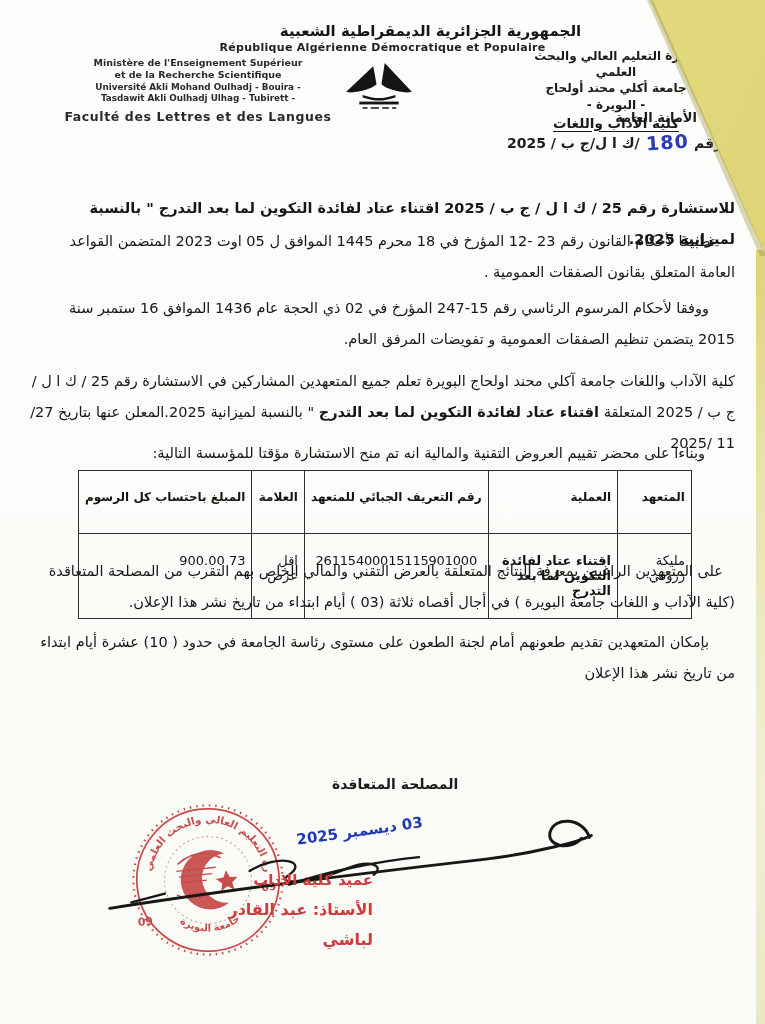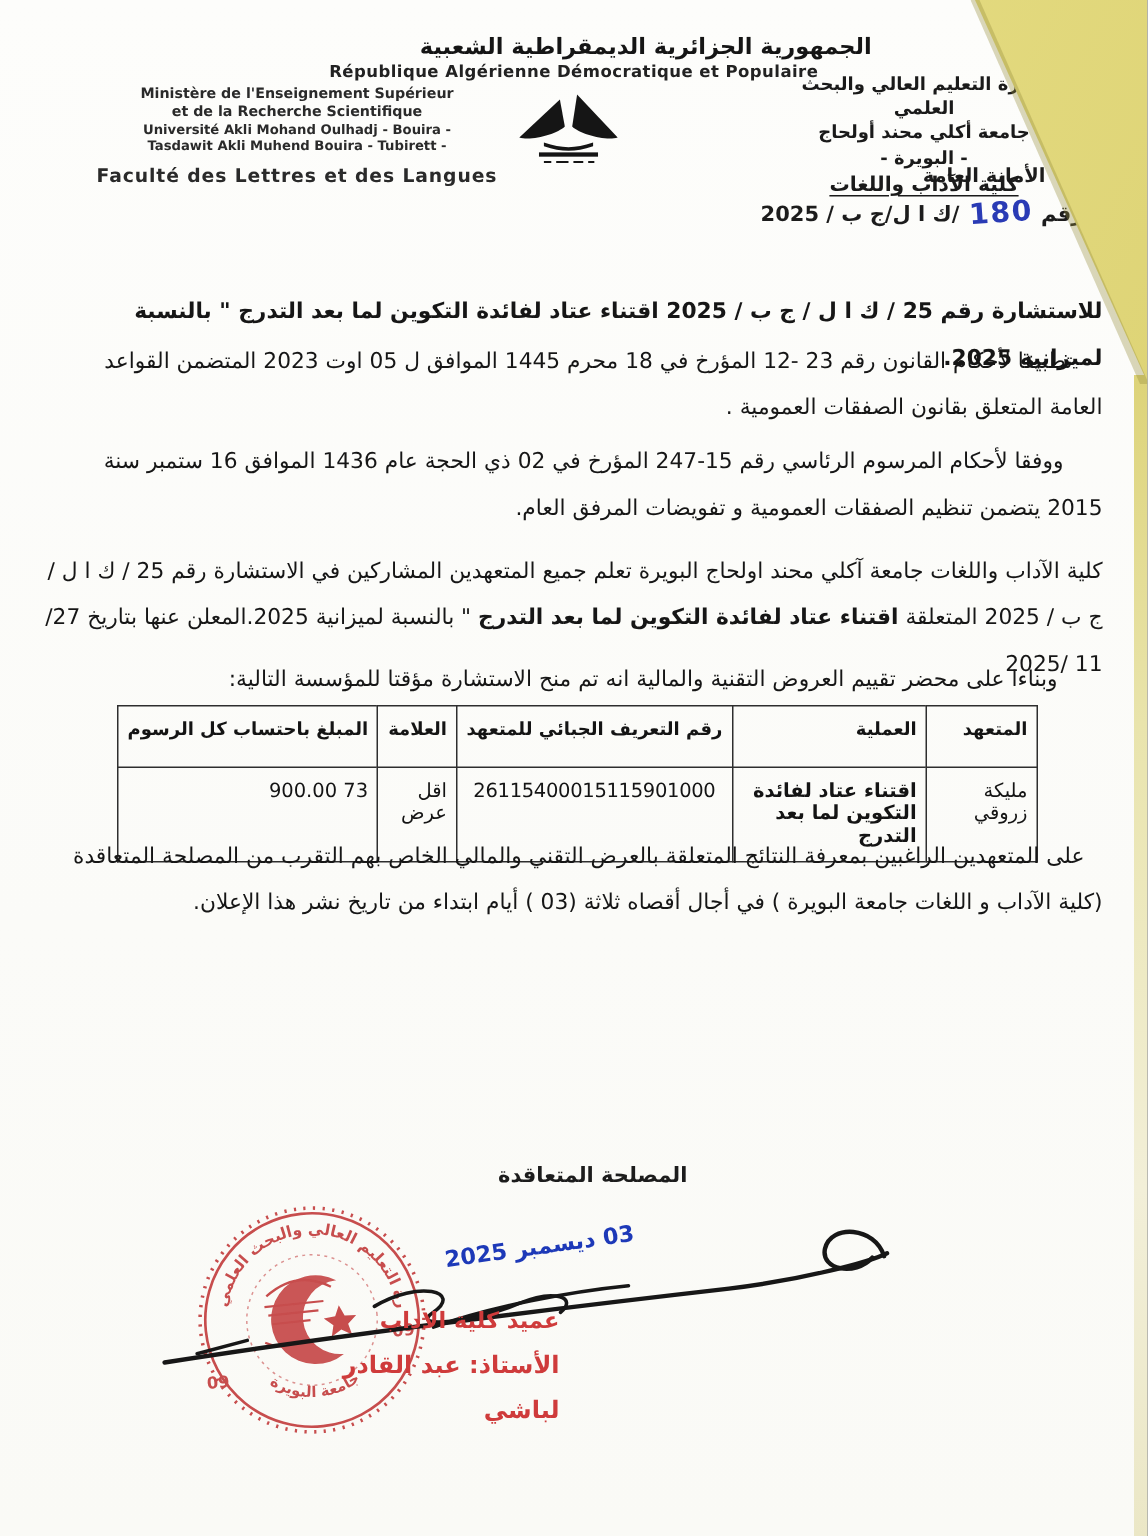--- a/index.html
+++ b/index.html
@@ -53,21 +53,21 @@
   .p2{top:226px;text-indent:20px;}
   .p3{top:293px;text-indent:26px;}
   .p4{top:366px;}
   .p5{top:438px;text-indent:30px;}
   .p6{top:556px;text-indent:12px;}
   .p7{top:627px;text-indent:26px;}
   .bold-seg{font-weight:800;}
   
   .award-table{position:absolute;top:470px;left:78px;width:614px;border-collapse:collapse;
     direction:rtl;font-size:13px;color:#141414;}
-  .award-table th,.award-table td{border:1.4px solid #2e2e2e;padding:8px 6px;vertical-align:top;}
+  .award-table th,.award-table td{border:1.4px solid #2e2e2e;padding:19px 6px;vertical-align:top;}
   .award-table th{font-weight:bold;font-size:12px;text-align:right;height:24px;white-space:nowrap;overflow:visible;}
   .award-table td{height:46px;font-size:13px;}
   .c-op{font-weight:800;font-size:12.5px;}
   .c-tax{font-size:11.5px;text-align:center;}
   .c-tax .num{direction:ltr;unicode-bidi:bidi-override;letter-spacing:-0.2px;white-space:nowrap;}
   .c-amt{font-size:13.5px;white-space:nowrap;}
   
   .contracting{position:absolute;left:332px;top:776px;direction:rtl;font-size:14px;font-weight:600;}
   .stamp{position:absolute;left:124px;top:796px;width:168px;height:168px;z-index:5;
     transform:rotate(-6deg);opacity:.9;}
@@ -84,21 +84,21 @@
 
 <div class="page">
 
   <div class="republic-ar">الجمهورية الجزائرية الديمقراطية الشعبية</div>
   <div class="republic-fr">République Algérienne Démocratique et Populaire</div>
 
   <div class="hdr-fr">
     <span class="l1">Ministère de l'Enseignement Supérieur</span>
     <span class="l2">et de la Recherche Scientifique</span>
     <span class="l3">Université Akli Mohand Oulhadj - Bouira -</span>
-    <span class="l4">Tasdawit Akli Muhend Bouira - Tubirett -</span>
+    <span class="l4">Tasdawit Akli Oulhadj Ulhag - Tubirett -</span>
     <span class="l5">Faculté des Lettres et des Langues</span>
   </div>
 
   <div class="hdr-logo">
     <svg viewBox="0 0 100 62" width="82" height="60" xmlns="http://www.w3.org/2000/svg">
       <path d="M10,38 L43,7 L47,29 C41,35 20,41 10,38 Z" fill="#151515"></path>
       <path d="M90,38 L57,3 L53,29 C59,35 80,41 90,38 Z" fill="#151515"></path>
       <path d="M30,42 C45,47 55,47 70,42 L70,45 C55,50 45,50 30,45 Z" fill="#151515"></path>
       <rect x="26" y="50" width="48" height="3.5" fill="#151515"></rect>
       <path d="M30,57 h6 v1.6 h-6 z M40,57 h10 v1.6 h-10 z M54,57 h8 v1.6 h-8 z M66,57 h5 v1.6 h-5 z" fill="#151515"></path>
@@ -153,20 +153,21 @@
         <td>مليكة زروقي</td>
         <td class="c-op">اقتناء عتاد لفائدة التكوين لما بعد التدرج</td>
         <td class="c-tax"><span class="num">26115400015115901000</span></td>
         <td>اقل عرض</td>
         <td class="c-amt">73 900.00</td>
       </tr>
     </tbody>
   </table>
 
   <div class="para p6">على المتعهدين الراغبين بمعرفة النتائج  المتعلقة بالعرض التقني والمالي الخاص بهم التقرب من المصلحة المتعاقدة (كلية الآداب و اللغات جامعة البويرة ) في أجال أقصاه ثلاثة (03 ) أيام ابتداء من تاريخ نشر هذا الإعلان.</div>
+  <div class="para p7">بإمكان المتعهدين تقديم طعونهم أمام لجنة الطعون على مستوى رئاسة الجامعة  في حدود ( 10) عشرة أيام ابتداء من تاريخ نشر هذا الإعلان</div>
 
   <div class="contracting">المصلحة المتعاقدة</div>
 
   <div class="stamp">
     <svg viewBox="0 0 170 170" width="168" height="168" xmlns="http://www.w3.org/2000/svg">
       <g stroke="#c23b3b" fill="none">
         <circle cx="85" cy="85" r="72" stroke-width="1.8"></circle>
         <circle cx="85" cy="85" r="75.5" stroke-width="2.4" stroke-dasharray="1.5 5"></circle>
         <circle cx="85" cy="85" r="44" stroke-width="1" stroke-dasharray="2 3" opacity=".6"></circle>
       </g>

